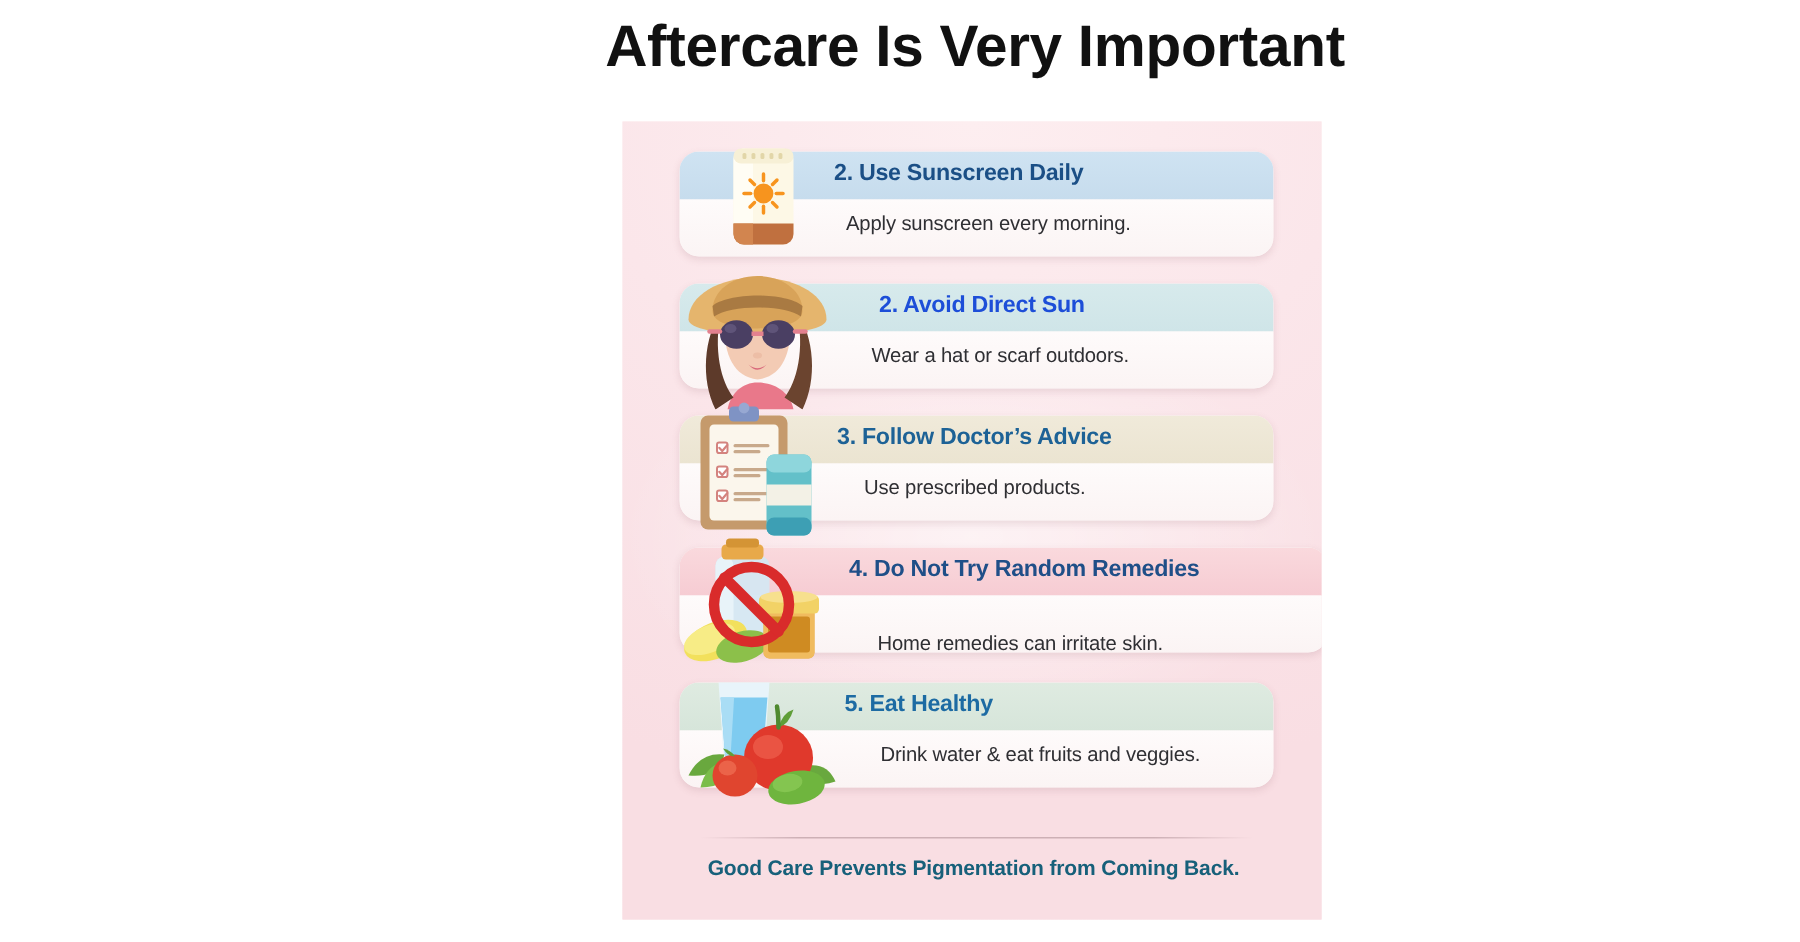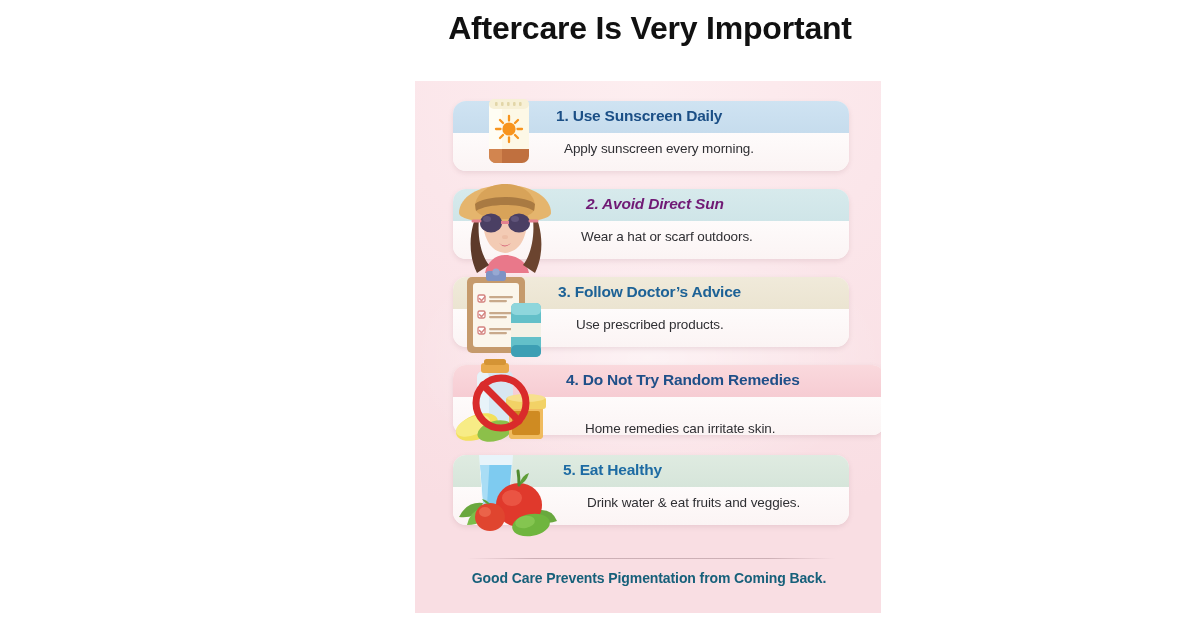--- a/index.html
+++ b/index.html
@@ -21,21 +21,21 @@
     font-weight:400;
   }
   #brand-sub{
     font-family:"Liberation Serif", serif;
     font-size:13.5px;letter-spacing:1.1px;color:#4b0f7a;line-height:16px;
     white-space:nowrap;
   }
 
   #page-title{
     position:absolute;left:300px;top:10px;width:700px;text-align:center;
-    font-size:32px;font-weight:bold;color:#111111;letter-spacing:-0.2px;
+    font-size:39px;font-weight:bold;color:#111111;letter-spacing:-0.2px;
   }
 
   
   #poster{
     position:absolute;left:415px;top:81px;width:466px;height:532px;
     background:
       radial-gradient(120% 85% at 50% 0%,   #fdeef0 0%, #fbe6ea 45%, #f9dee3 100%),
       linear-gradient(160deg,#fdf0f1 0%, #fbe7ea 45%, #f8dde3 100%);
     overflow:hidden;
   }
@@ -67,21 +67,21 @@
   }
 
   
   .c1 .tip-head{background:linear-gradient(180deg,#cfe3f2 0%,#c6dced 100%);}
   .c2 .tip-head{background:linear-gradient(180deg,#d7eaec 0%,#cfe5e8 100%);}
   .c3 .tip-head{background:linear-gradient(180deg,#f0eada 0%,#ebe4d1 100%);}
   .c4 .tip-head{background:linear-gradient(180deg,#fad9dd 0%,#f6ccd3 100%);}
   .c5 .tip-head{background:linear-gradient(180deg,#dfebe1 0%,#d6e5da 100%);}
 
   .c1 .tip-title{color:#1b4f86;}
-  .c2 .tip-title{color:#701a75;font-style:italic;}
+  .c2 .tip-title{color:#1d4ed8;}
   .c3 .tip-title{color:#1d6296;}
   .c4 .tip-title{color:#1f4f88;}
   .c5 .tip-title{color:#1d6ba3;}
 
   .tip-art{position:absolute;left:0;top:0;width:110px;height:82px;z-index:3;}
 
   
   #poster-divider{
     position:absolute;left:52px;top:477px;width:368px;height:1px;
     background:linear-gradient(90deg,rgba(190,160,165,0) 0%,rgba(186,156,162,.7) 18%,rgba(186,156,162,.7) 82%,rgba(190,160,165,0) 100%);
@@ -101,21 +101,21 @@
 </div>
 
 <div id="poster">
   <div id="poster-glow"></div>
 
   <div id="card-stack">
 
     <div class="tip-card c1" style="top:20px;">
       <div class="tip-head"></div>
       <div class="tip-body"></div>
-      <div class="tip-title">1. Use Sunscreen Daily</div>
+      <div class="tip-title">2. Use Sunscreen Daily</div>
       <div class="tip-desc" style="left:111px;">Apply sunscreen every morning.</div>
     </div>
     <div class="tip-art" style="left:38px;top:12px;">
       <svg width="110" height="82" viewBox="0 0 110 82">
         <g>
           <rect x="36" y="6" width="40" height="64" rx="7" fill="#fdf8e6"></rect>
           <rect x="36" y="6" width="13" height="64" rx="7" fill="#fffdf4"></rect>
           <rect x="36" y="6" width="40" height="10" rx="5" fill="#f7f0d6"></rect>
           <g fill="#e2d6a8">
             <rect x="42" y="9" width="2.6" height="4" rx="1"></rect>

